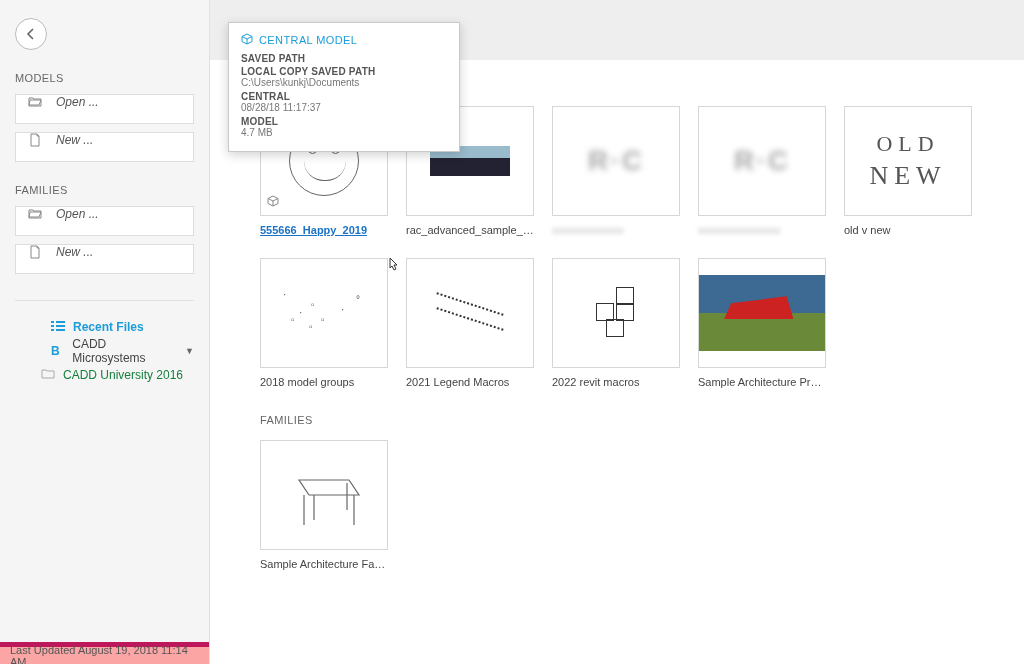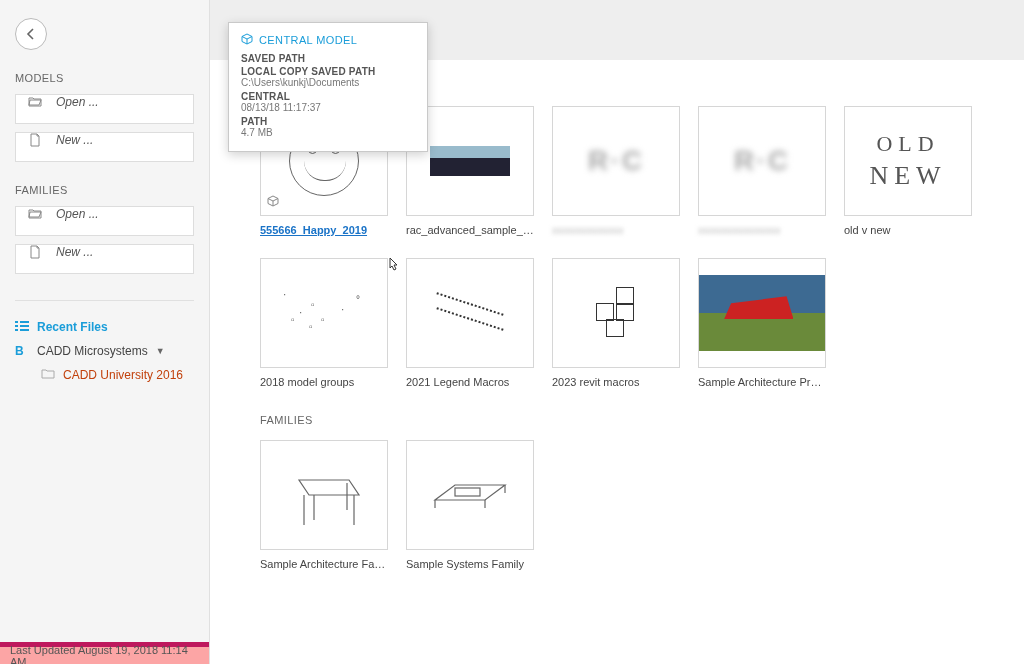--- a/index.html
+++ b/index.html
@@ -57,27 +57,28 @@
   .tree {
     border-top: 1px solid #e0e0e0;
     margin-top: 18px;
     padding-top: 14px;
     font-size: 12px;
   }
   .tree-row {
     display: flex; align-items: center; gap: 8px;
     height: 24px;
     cursor: pointer;
+    margin-left: 36px;
   }
   .tree-row.recent { color: #1a9dd9; font-weight: 600; }
   .tree-row.recent .icon { color: #1a9dd9; }
   .tree-row.workspace { color: #444; }
   .tree-row.workspace .prefix { color: #1a9dd9; font-weight: bold; width: 14px; }
   .tree-row .chev { font-size: 9px; color: #666; }
-  .tree-sub { padding-left: 26px; display:flex; align-items:center; gap:8px; height:24px; color:#c2410c; }
+  .tree-sub { padding-left: 26px; display:flex; align-items:center; gap:8px; height:24px; color:#15803d; }
   .tree-sub .folder-ico { color:#999; }
   .status-bar {
     position: absolute;
     bottom: 0; left: 0; right: 0;
     height: 22px;
     border-top: 5px solid #be185d;
     background: #fca5a5;
     font-size: 11px;
     color: #555;
     display: flex; align-items: center;
@@ -141,21 +142,21 @@
     text-overflow: ellipsis;
   }
   .tile.active .tile-label {
     color: #1a73c7;
     text-decoration: underline;
     font-weight: 600;
   }
   .tooltip {
     position: absolute;
     left: 228px; top: 22px;
-    width: 200px;
+    width: 232px;
     background: #fff;
     border: 1px solid #c9c9c9;
     box-shadow: 0 3px 10px rgba(0,0,0,0.18);
     padding: 10px 12px 10px 12px;
     z-index: 100;
     font-size: 10px;
   }
   .tooltip .tt-title {
     color: #1a9dd9;
     font-size: 11px;
@@ -362,21 +363,21 @@
 
           <div class="tile">
             <div class="thumb">
               <div class="squares">
                 <div style="top:4px;left:30px"></div>
                 <div style="top:20px;left:10px"></div>
                 <div style="top:20px;left:30px"></div>
                 <div style="top:36px;left:20px"></div>
               </div>
             </div>
-            <div class="tile-label">2023 revit macros</div>
+            <div class="tile-label">2022 revit macros</div>
           </div>
 
           <div class="tile">
             <div class="thumb">
                 <div class="render1"></div>
               </div>
             <div class="tile-label">Sample Architecture Project</div>
           </div>
 
 
@@ -394,54 +395,42 @@
                   <line x1="25" y1="40" x2="25" y2="70"></line>
                   <line x1="75" y1="40" x2="75" y2="70"></line>
                   <line x1="35" y1="40" x2="35" y2="65"></line>
                   <line x1="68" y1="28" x2="68" y2="55"></line>
                 </svg>
             </div>
             <div class="tile-label">Sample Architecture Family</div>
           </div>
 
 
-          <div class="tile">
-            <div class="thumb sys">
-              <svg width="100" height="70">
-                  <polygon points="15,40 65,40 85,25 35,25"></polygon>
-                  <line x1="15" y1="40" x2="15" y2="48"></line>
-                  <line x1="65" y1="40" x2="65" y2="48"></line>
-                  <line x1="85" y1="25" x2="85" y2="33"></line>
-                  <rect x="35" y="28" width="25" height="8"></rect>
-                </svg>
-            </div>
-            <div class="tile-label">Sample Systems Family</div>
-          </div>
 
         </div>
       </div>
     </div>
   </div>
 </div>
 
 <div class="tooltip">
   <div class="tt-title">
     <span>
       <svg width="12" height="12" viewBox="0 0 12 12">
           <path d="M6 1l5 2.5v5L6 11 1 8.5v-5z M1 3.5L6 6l5-2.5 M6 6v5" fill="none" stroke="#1a9dd9"></path>
         </svg>
     </span>
     <span>CENTRAL MODEL</span>
   </div>
   <div class="tt-label">SAVED PATH</div>
   <div class="tt-label">LOCAL COPY SAVED PATH</div>
   <div class="tt-value">C:\Users\kunkj\Documents</div>
   <div class="tt-label">CENTRAL</div>
-  <div class="tt-value">08/13/18 11:17:37</div>
-  <div class="tt-label">PATH</div>
+  <div class="tt-value">08/28/18 11:17:37</div>
+  <div class="tt-label">MODEL</div>
   <div class="tt-value">4.7 MB</div>
 </div>
 
 <div class="cursor-ptr">
   <svg width="16" height="20" viewBox="0 0 16 20">
       <path d="M6 2v10l2-2 2 4 2-1-2-4h3z" fill="#fff" stroke="#333"></path>
     </svg>
 </div>
 
 </body></html>

